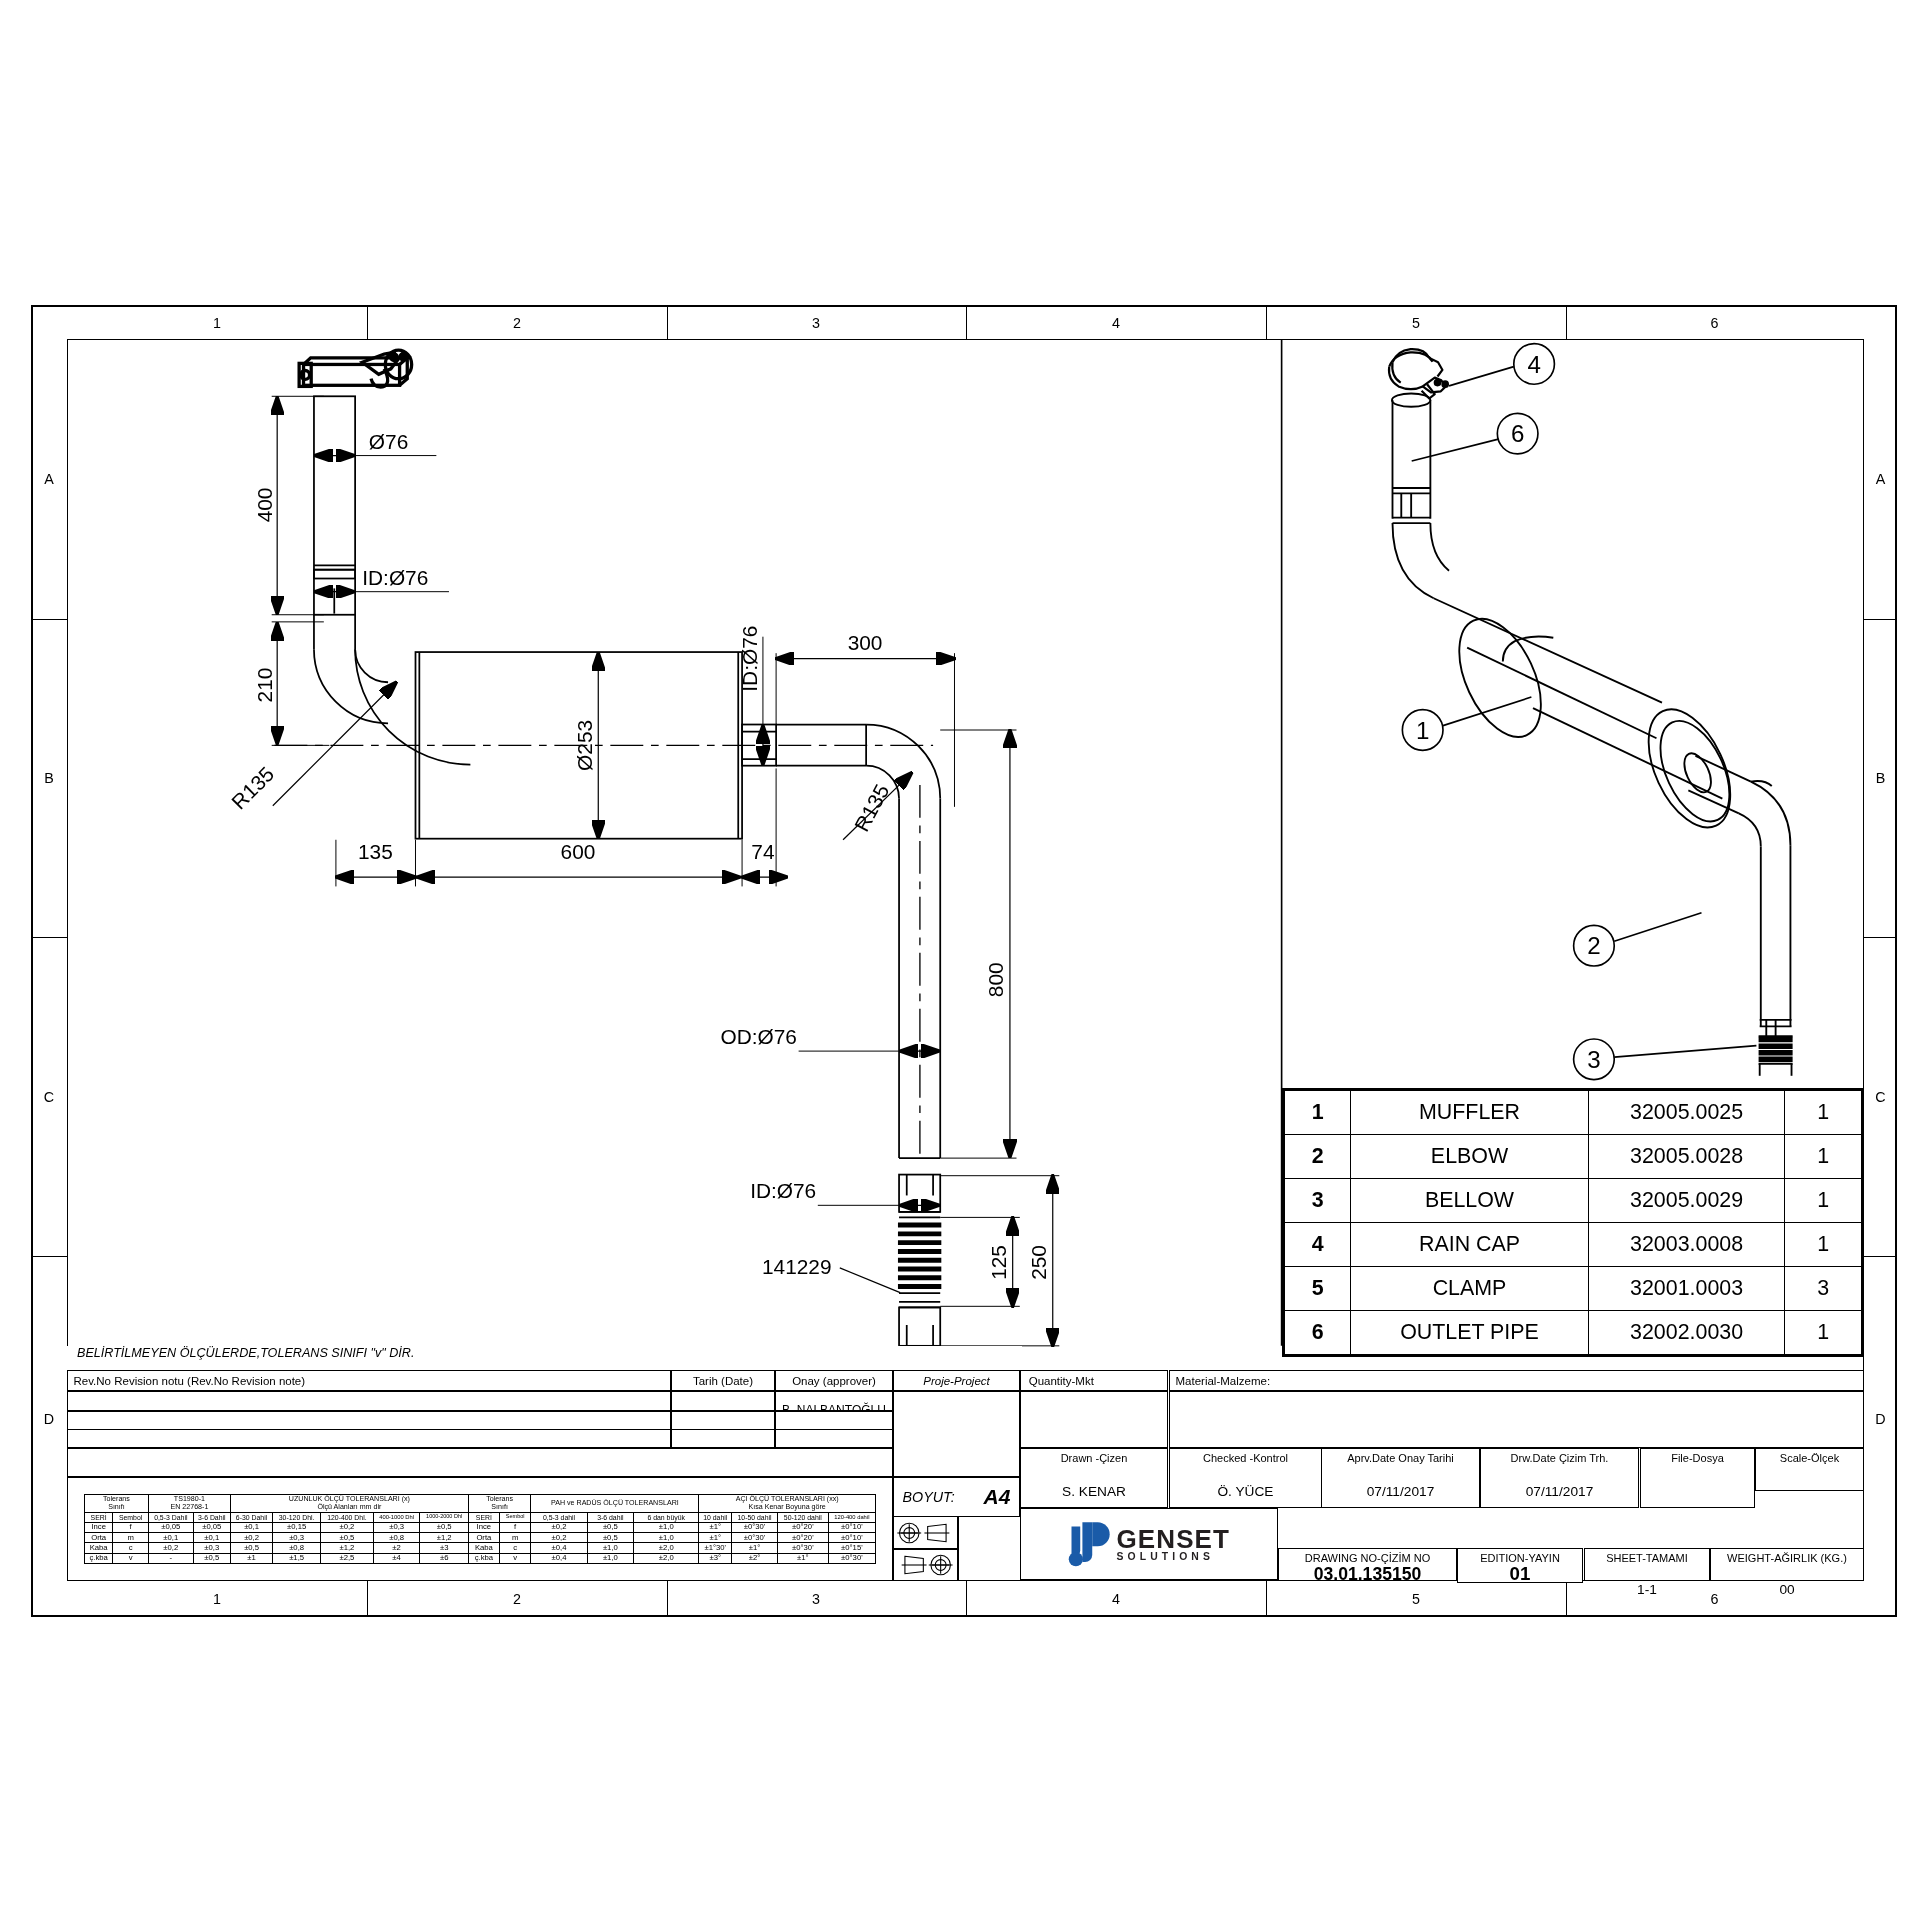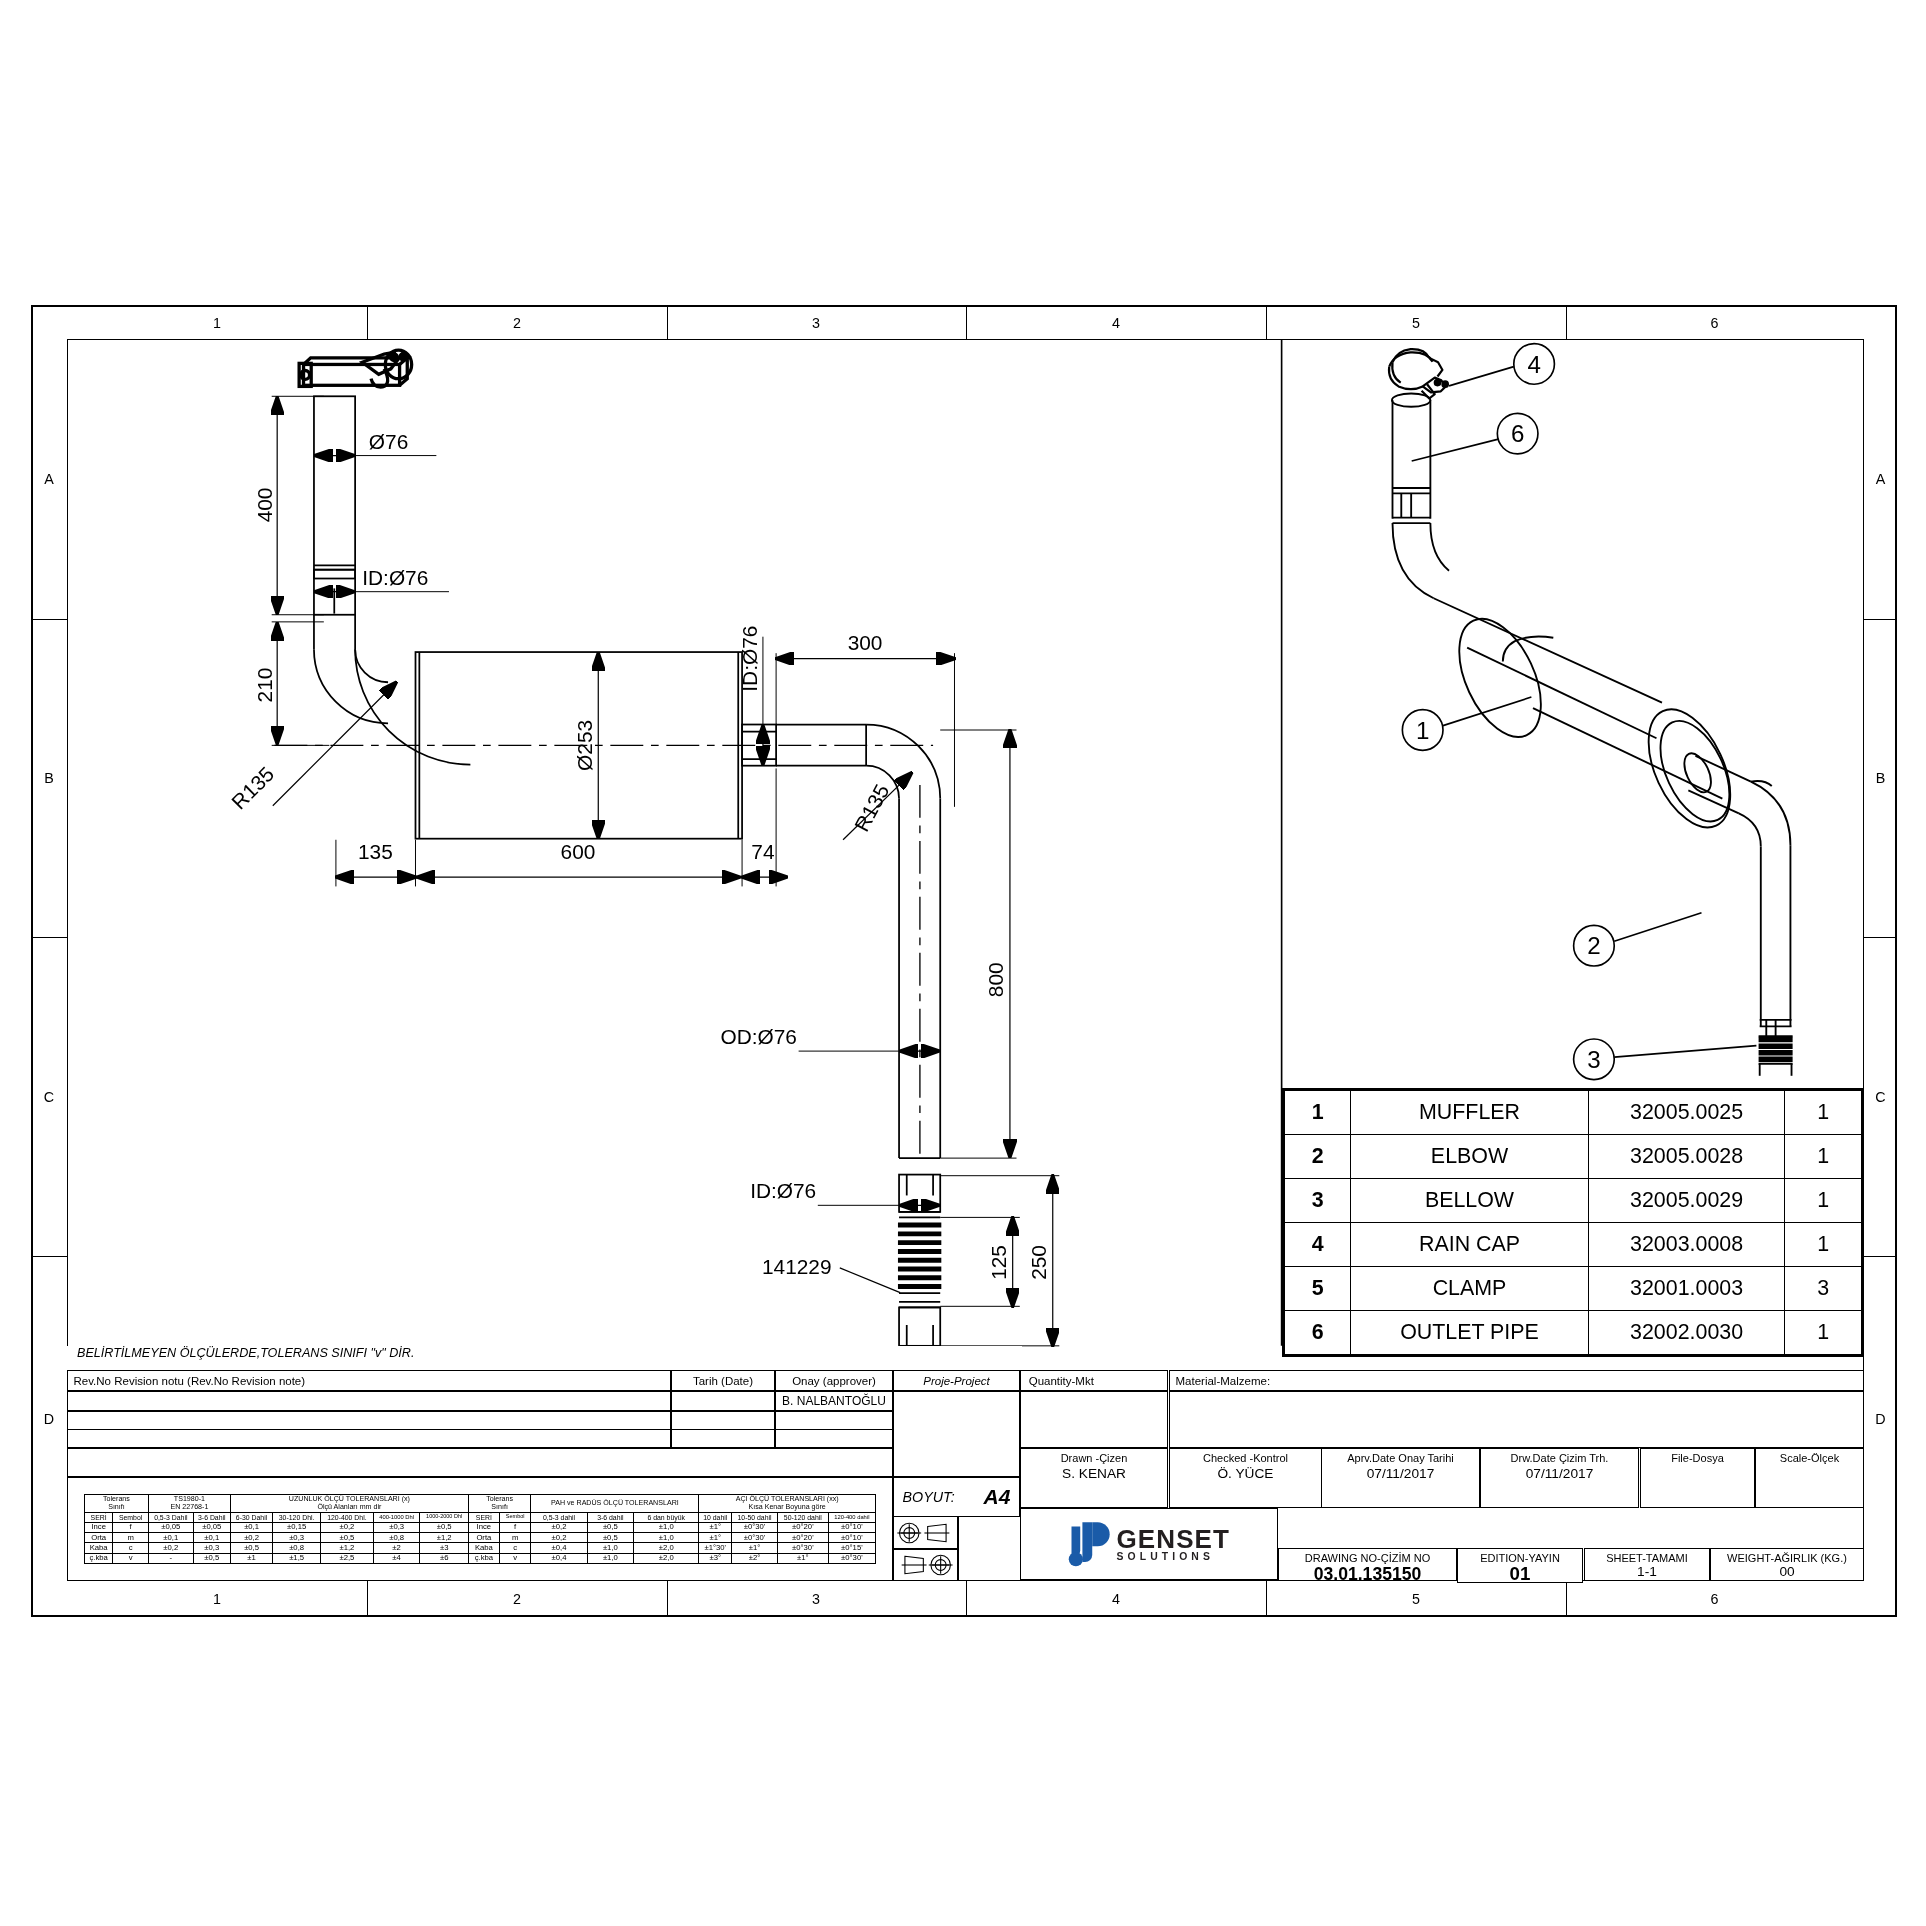--- a/index.html
+++ b/index.html
@@ -32,21 +32,21 @@
   #bom .c-pn{width:66px;font-weight:bold;}
   #bom .c-def{width:242px;}
   #bom .c-eks{width:198px;}
   #bom .c-qty{width:77px;}
   #bom .bodyrow .c-pn{font-weight:bold;}
 
   
   #tb{left:67px;top:1346px;width:1797px;height:235px;}
   .cell{position:absolute;box-sizing:border-box;border:1.1px solid #000;background:#fff;}
   .lbl{font-size:11.5px;}
-  .val{font-size:14.3px;}
+  .val{font-size:14.3px;margin-top:18px;}
   .ctr{display:flex;align-items:center;justify-content:center;text-align:center;}
   .tl{display:flex;align-items:flex-start;justify-content:flex-start;}
   .stack{display:flex;flex-direction:column;align-items:center;justify-content:flex-start;padding-top:2.7px;}
   .stack .lbl{font-size:11px;line-height:1.1;}
   .stack .val{font-size:13.7px;line-height:1.5;}
 
   .tolnote{font-style:italic;font-size:12.6px;}
 
   
   .tt{border-collapse:collapse;width:100%;height:100%;}
@@ -656,21 +656,21 @@
       <span class="val">07/11/2017</span>
     </div>
     <div class="cell stack" style="left:1413px;top:102px;width:159px;height:60px;">
       <span class="lbl">Drw.Date   Çizim Trh.</span>
       <span class="val">07/11/2017</span>
     </div>
     <div class="cell stack" style="left:1573px;top:102px;width:115px;height:60px;">
       <span class="lbl">File-Dosya</span>
       <span class="val"></span>
     </div>
-    <div class="cell stack" style="left:1688px;top:102px;width:109px;height:60px;text-align:center;">
+    <div class="cell stack" style="left:1688px;top:102px;width:109px;height:43px;text-align:center;">
       <span class="lbl">Scale-Ölçek</span>
       <span class="val"></span>
     </div>
 
     <div class="cell" id="logo-cell" style="left:953px;top:162px;width:258px;height:72px;">
       <svg class="logomark" viewBox="0 0 78 88">
         <g fill="#1a5ba8">
           <path d="M6 12 h16 v44 a14 14 0 0 1 -14 14 h-2 Z"></path>
           <circle cx="14" cy="72" r="13"></circle>
           <path d="M26 4 h18 v60 a13 13 0 0 1 -13 13 h-5 Z"></path>

